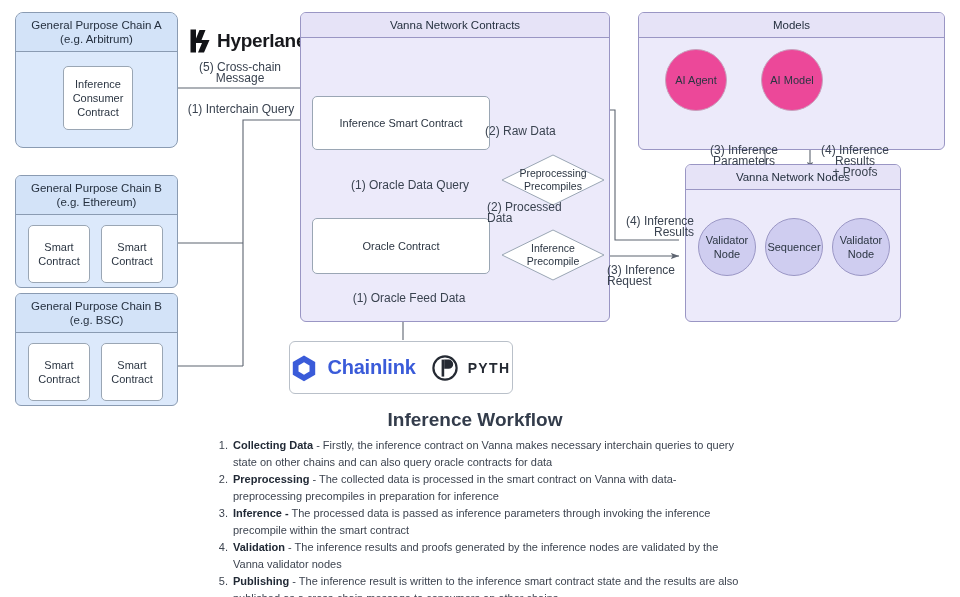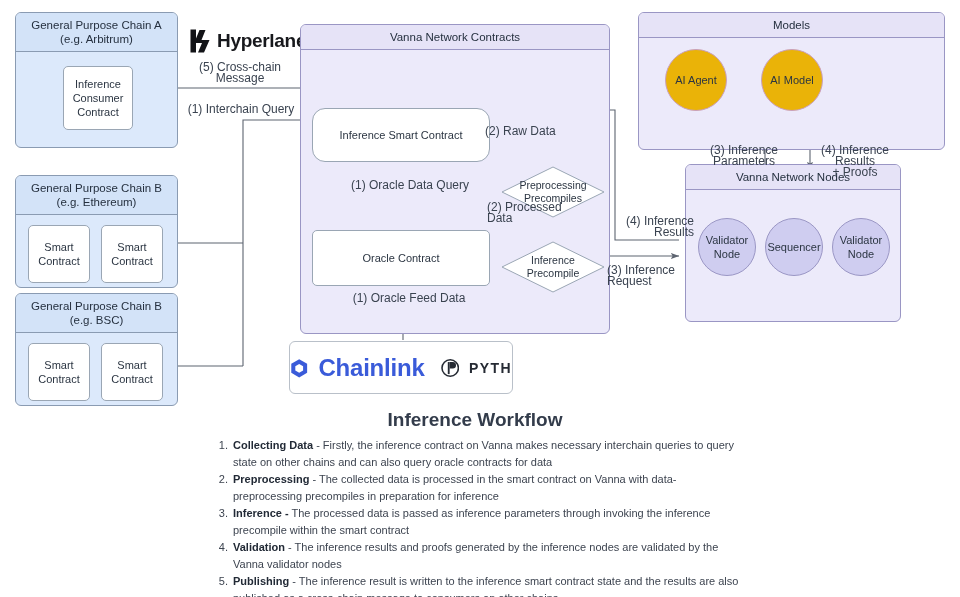--- a/index.html
+++ b/index.html
@@ -56,21 +56,21 @@
   }
 
   
   .circ{
     position:absolute;border-radius:50%;
     box-sizing:border-box;
     display:flex;align-items:center;justify-content:center;
     text-align:center;font-size:11px;line-height:14px;
     color:#2b3542;white-space:pre-line;
   }
-  .circ.pink{background:#eab308;border:1px solid #c9a0bd;}
+  .circ.pink{background:#ec4899;border:1px solid #c9a0bd;}
   .circ.peri{background:#cfcdf0;border:1px solid #9a96c4;}
 
   
   .diamond-wrap{position:absolute;}
   .diamond-wrap svg{position:absolute;left:0;top:0;}
   .diamond-wrap .dlabel{
     position:absolute;left:0;top:0;width:100%;height:100%;
     display:flex;align-items:center;justify-content:center;
     text-align:center;font-size:10.5px;line-height:13px;
     color:#2b3542;white-space:pre-line;
@@ -89,21 +89,21 @@
   #wires{position:absolute;left:0;top:0;width:960px;height:597px;}
 
   
   #oracle-box{
     position:absolute;
     background:#fff;border:1px solid #b9c0c9;border-radius:6px;
     box-sizing:border-box;
     display:flex;align-items:center;justify-content:center;gap:10px;
   }
   .chainlink-word{
-    font-size:24px;font-weight:bold;color:#3a5bd9;letter-spacing:-.2px;
+    font-size:20px;font-weight:bold;color:#3a5bd9;letter-spacing:-.2px;
   }
   .pyth-word{
     font-size:14px;font-weight:bold;color:#252a33;letter-spacing:1.4px;
   }
 
   
   #hyperlane{
     position:absolute;display:flex;align-items:center;gap:6px;
   }
   #hyperlane .hl-word{font-size:19px;font-weight:bold;color:#17181c;letter-spacing:-.3px;}
@@ -151,21 +151,21 @@
       <path d="M596,256 L679,256" marker-end="url(#ah)"></path>
 
       <path d="M679,240 L615,240 L615,110 L496,110" marker-end="url(#ah)"></path>
 
       <path d="M765,174 L765,143" marker-end="url(#ah)"></path>
 
       <path d="M810,143 L810,170" marker-end="url(#ah)"></path>
     </g>
   </svg>
 
-  <div class="panel blue" style="left:15px;top:12px;width:163px;height:136px;">
+  <div class="panel blue" style="left:15px;top:12px;width:163px;height:136px;border-radius:8px;">
     <div class="ptitle">General Purpose Chain A
 (e.g. Arbitrum)</div>
     <div class="pbody" style="height:102px;">
       <div class="wbox" style="left:47px;top:14px;width:70px;height:64px;">Inference
 Consumer
 Contract</div>
     </div>
   </div>
 
   <div class="panel blue" style="left:15px;top:175px;width:163px;height:113px;">
@@ -191,24 +191,24 @@
   </div>
 
   <div id="hyperlane" style="left:189px;top:28px;">
     <svg width="22" height="26" viewBox="0 0 22 26">
       <path d="M1.5,1.5 L7,1.5 L7,10.5 L10.5,2 L16.5,2 L12.5,12 L20.5,12 L15,24.5 L9,24.5
                L13,15 L7,15 L7,24.5 L1.5,24.5 Z" fill="#121317"></path>
     </svg>
     <span class="hl-word">Hyperlane</span>
   </div>
 
-  <div class="panel lav" style="left:300px;top:24px;width:310px;height:310px;">
+  <div class="panel lav" style="left:300px;top:12px;width:310px;height:310px;">
     <div class="ptitle">Vanna Network Contracts</div>
     <div class="pbody" style="height:276px;">
-      <div class="wbox" style="left:11px;top:58px;width:178px;height:54px;border-radius:13px;">Inference Smart Contract</div>
+      <div class="wbox" style="left:11px;top:58px;width:178px;height:54px;">Inference Smart Contract</div>
       <div class="wbox" style="left:11px;top:180px;width:178px;height:56px;">Oracle Contract</div>
 
       <div class="diamond-wrap" style="left:200px;top:116px;width:104px;height:52px;">
         <svg width="104" height="52" viewBox="0 0 104 52">
           <polygon points="52,1 103,26 52,51 1,26" fill="#ffffff" stroke="#9aa6b4" stroke-width="1"></polygon>
         </svg>
         <div class="dlabel">Preprocessing
 Precompiles</div>
       </div>
 

